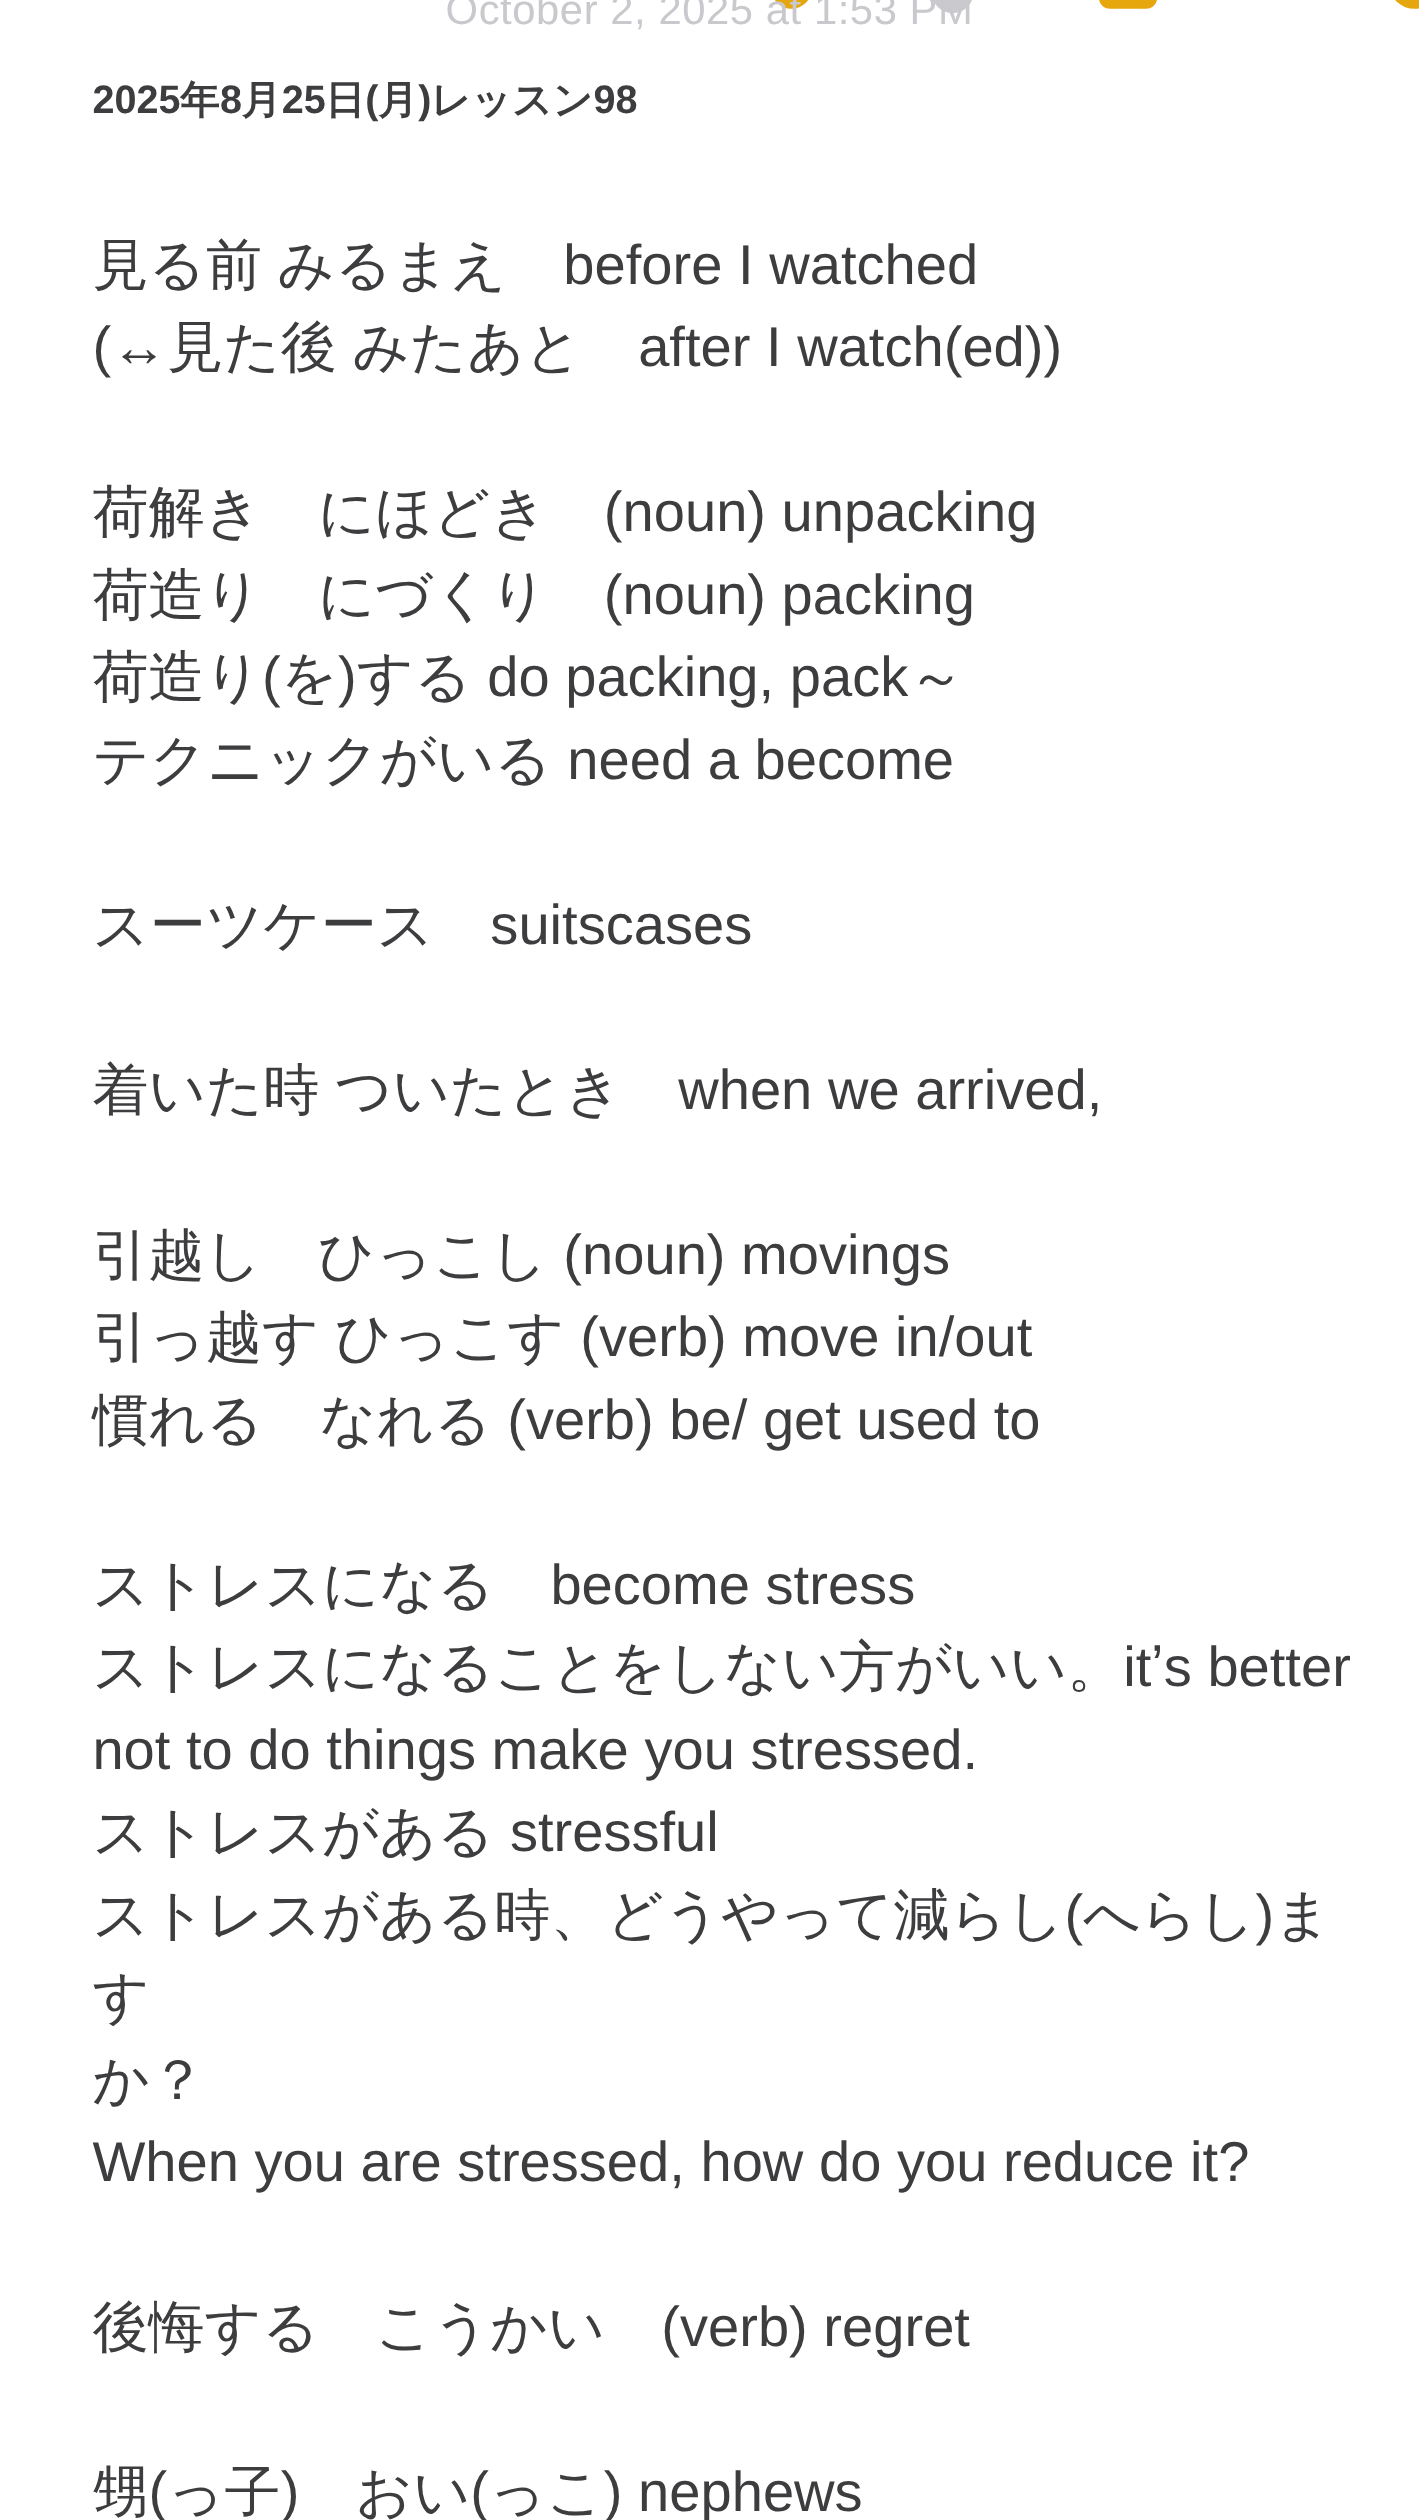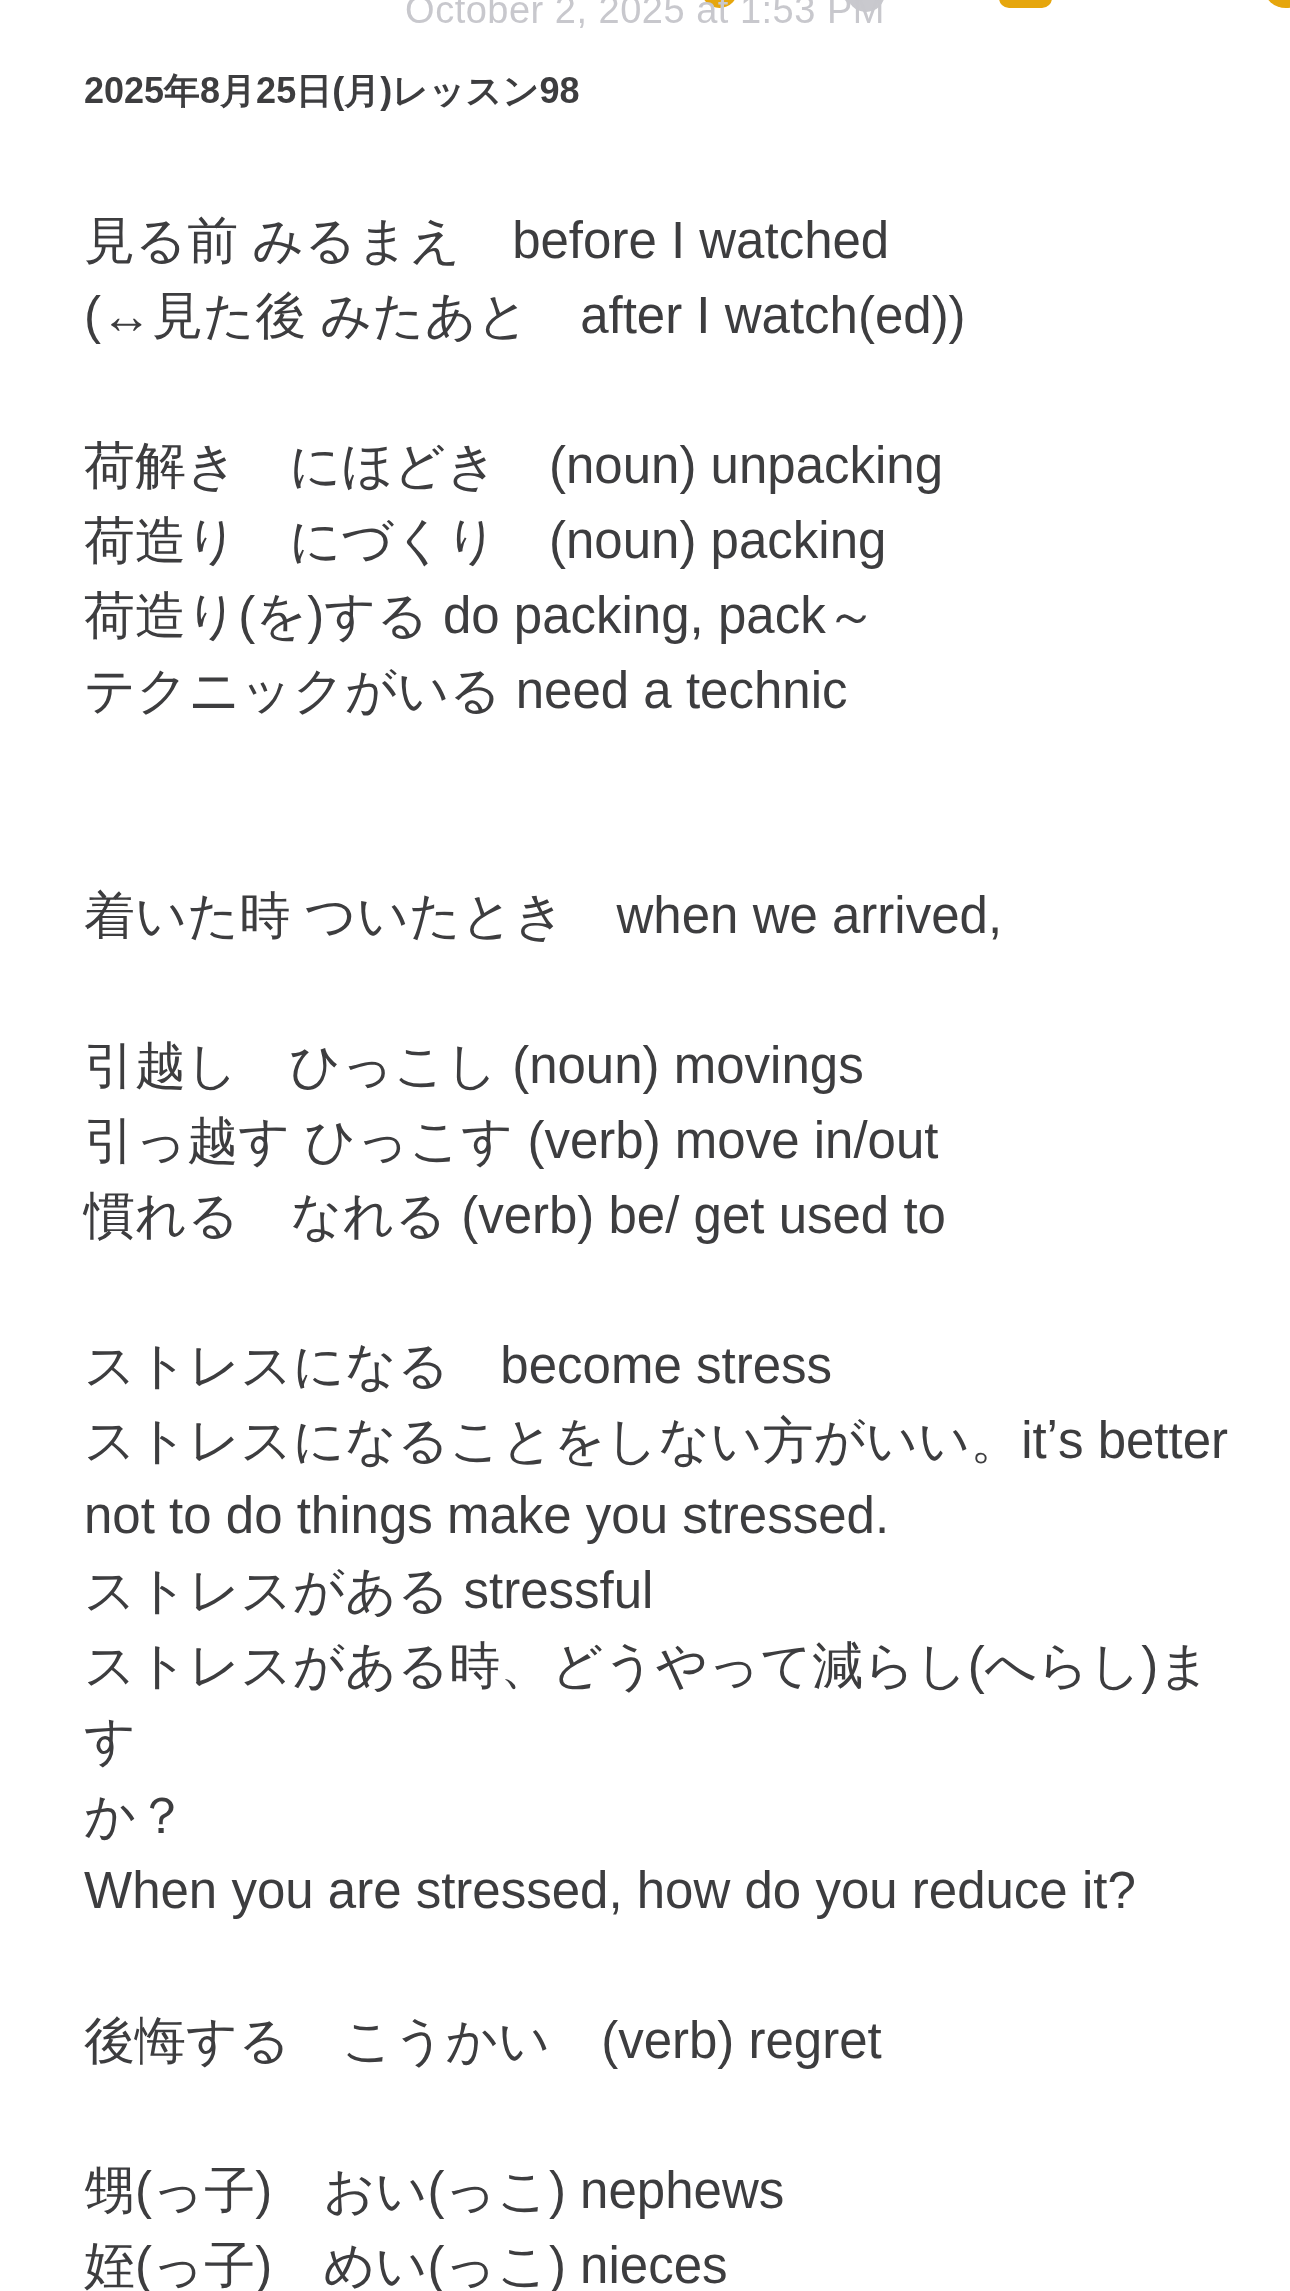--- a/index.html
+++ b/index.html
@@ -65,22 +65,23 @@
   <div class="note-content">
     <div class="title-line">2025年8月25日(月)レッスン98</div>
     <div>
         <div class="line">&nbsp;</div>
         <div class="line">見る前 みるまえ　before I watched</div>
         <div class="line">(↔見た後 みたあと　after I watch(ed))</div>
         <div class="line">&nbsp;</div>
         <div class="line">荷解き　にほどき　(noun) unpacking</div>
         <div class="line">荷造り　にづくり　(noun) packing</div>
         <div class="line">荷造り(を)する do packing, pack～</div>
-        <div class="line">テクニックがいる need a technic</div>
+        <div class="line">テクニックがいる need a become</div>
         <div class="line">&nbsp;</div>
+        <div class="line">スーツケース　suitscases</div>
         <div class="line">&nbsp;</div>
         <div class="line">着いた時 ついたとき　when we arrived,</div>
         <div class="line">&nbsp;</div>
         <div class="line">引越し　ひっこし (noun) movings</div>
         <div class="line">引っ越す ひっこす (verb) move in/out</div>
         <div class="line">慣れる　なれる (verb) be/ get used to</div>
         <div class="line">&nbsp;</div>
         <div class="line">ストレスになる　become stress</div>
         <div class="line">ストレスになることをしない方がいい。itʼs better</div>
         <div class="line">not to do things make you stressed.</div>

